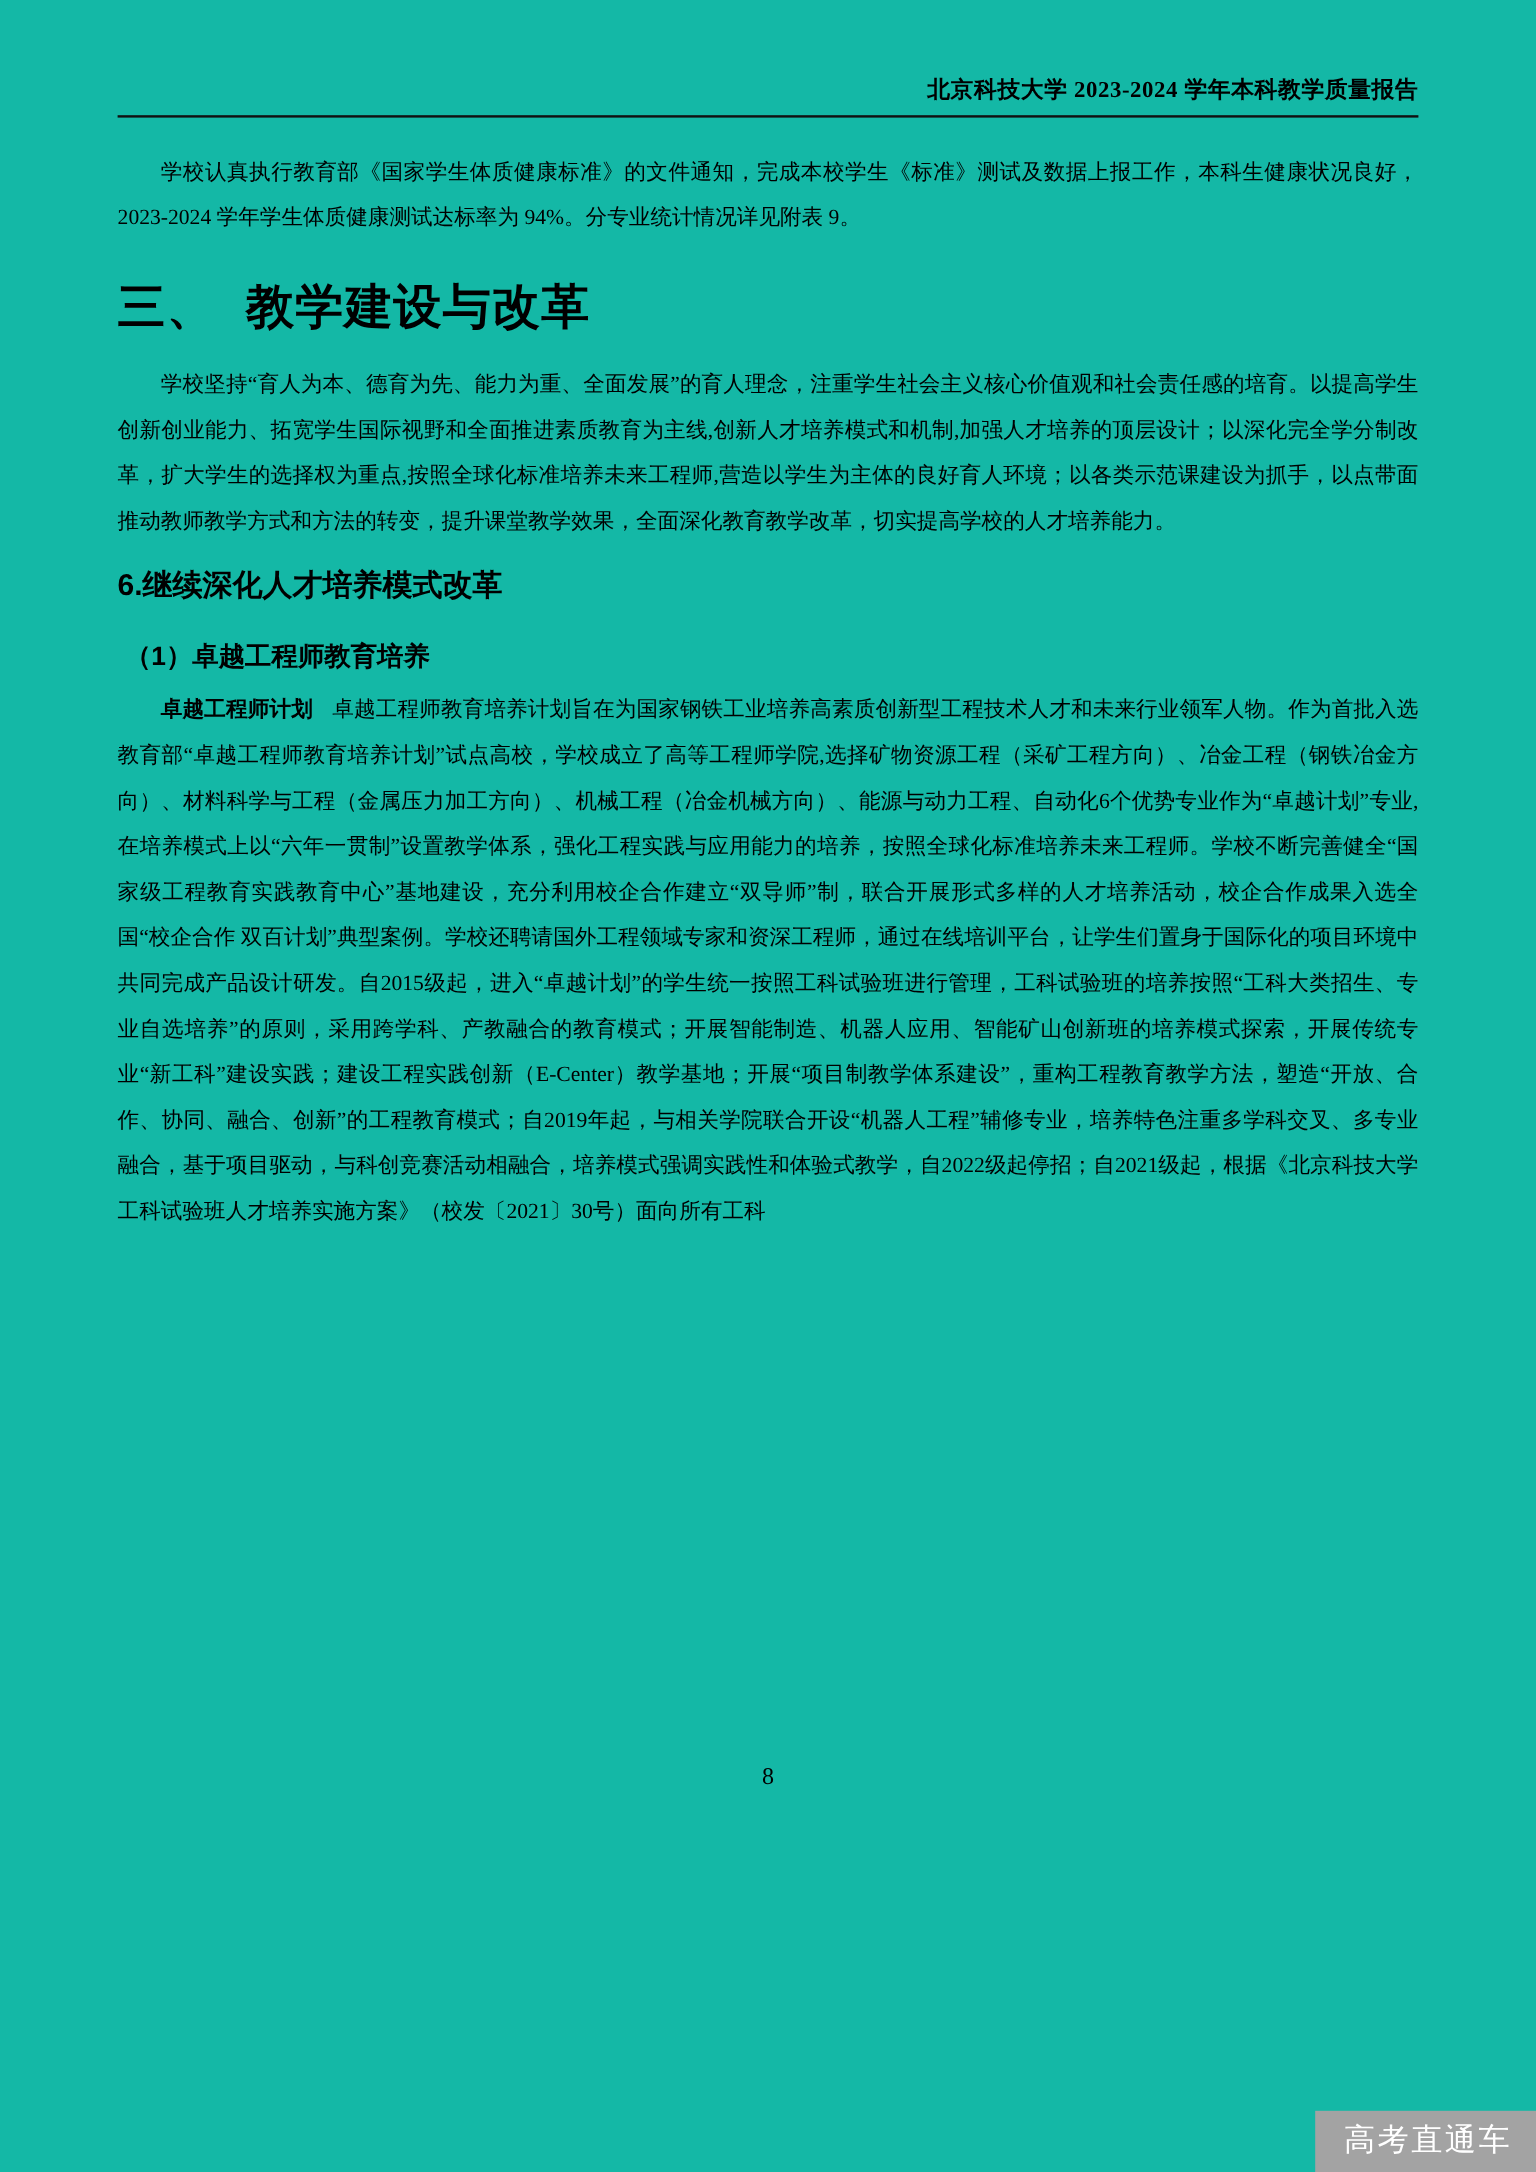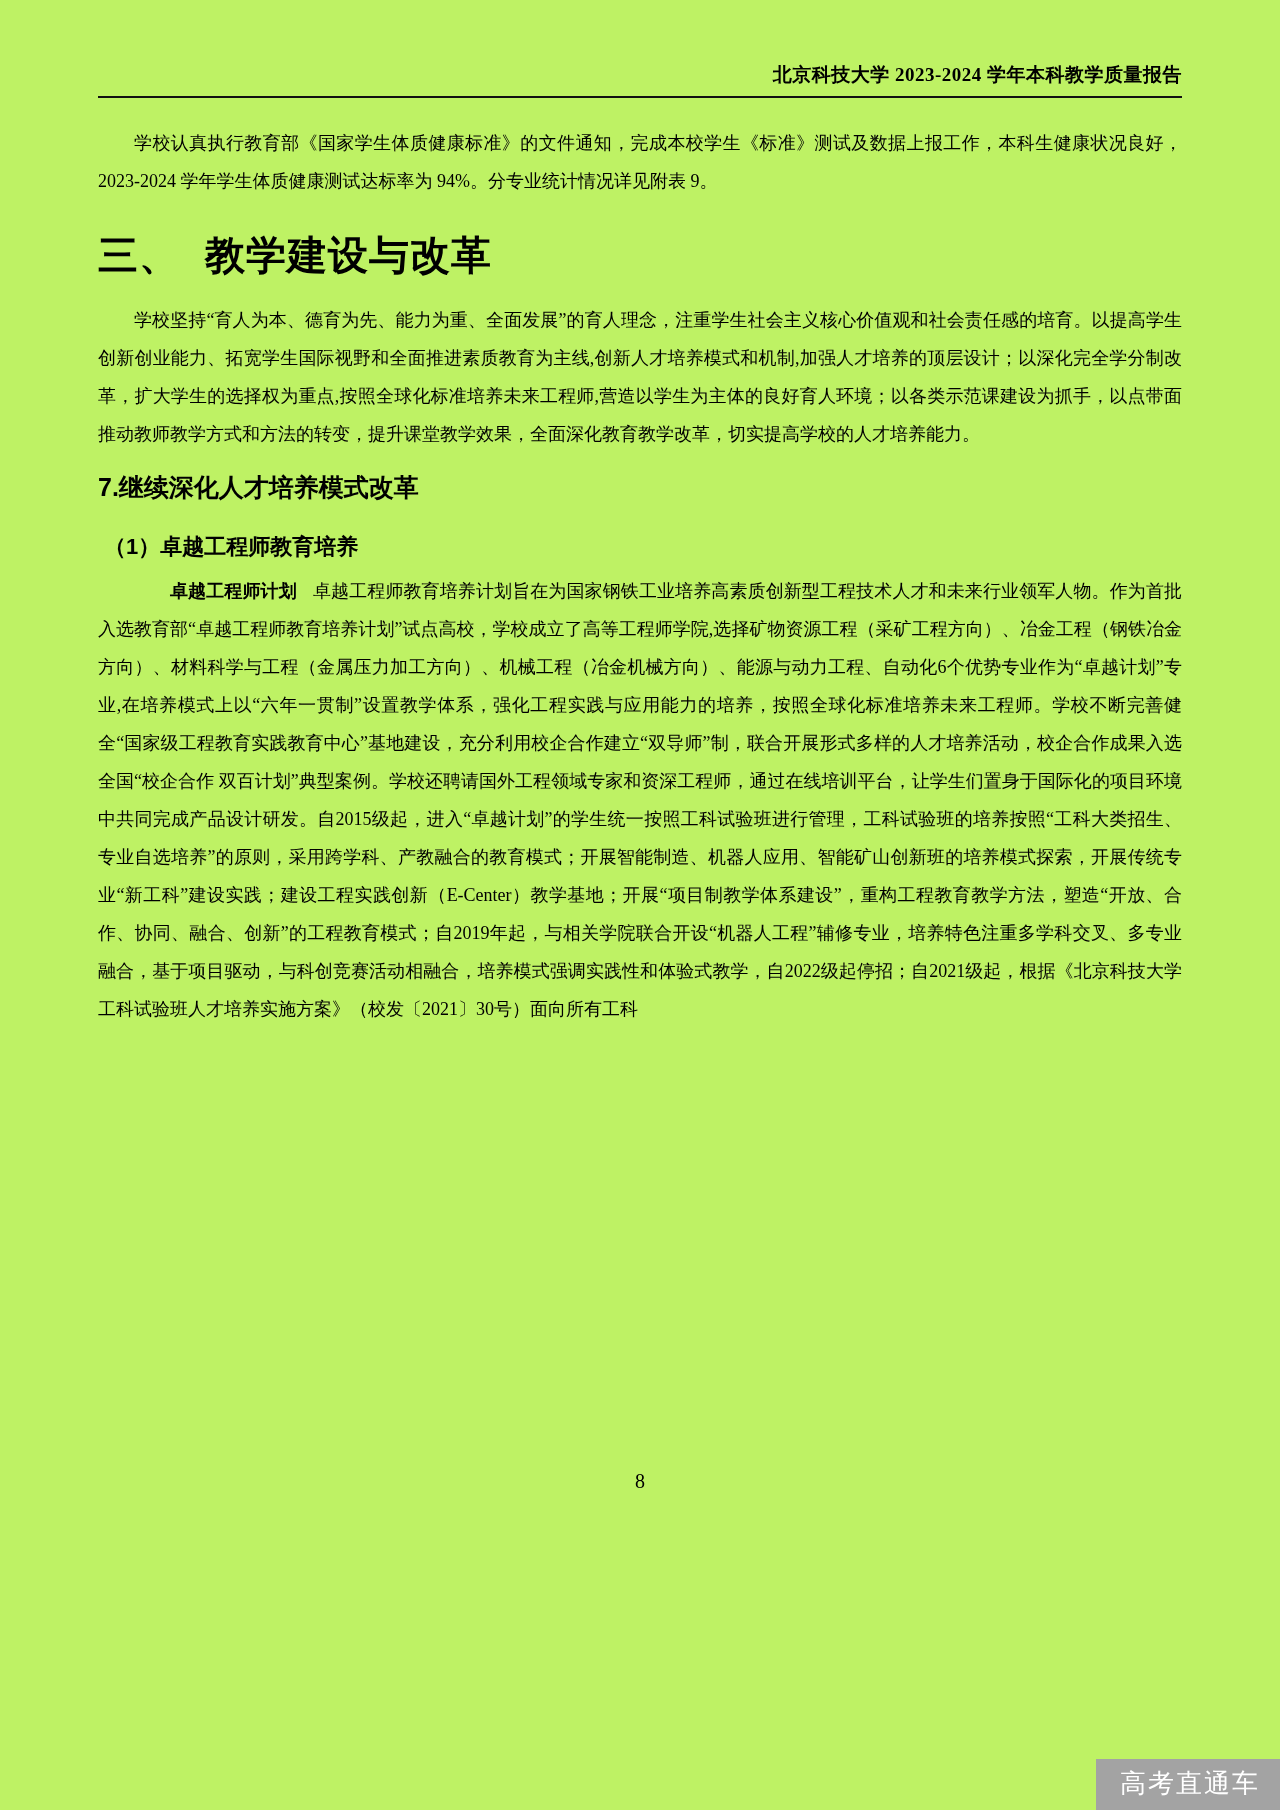--- a/index.html
+++ b/index.html
@@ -3,21 +3,21 @@
 <meta charset="utf-8">
 <style>
   * { box-sizing: border-box; }
   html, body { margin: 0; padding: 0; background: #e8e8e8; }
 
   .page {
     position: relative;
     width: 1280px;
     height: 1810px;
     margin: 0 auto;
-    background: #bef264;
+    background: #14b8a6;
     color: #000000;
     font-family: "Liberation Serif", "DejaVu Serif", serif;
     overflow: hidden;
   }
 
   .doc-header {
     margin: 0 98px;
     padding-top: 62px;
     padding-bottom: 8px;
     text-align: right;
@@ -64,21 +64,20 @@
     font-size: 22px;
     font-weight: bold;
     margin: 28px 0 10px 0;
     padding-left: 6px;
   }
 
   .para-lead {
     font-family: "Liberation Sans", "DejaVu Sans", sans-serif;
     font-weight: bold;
     margin-right: 0.9em;
-    margin-left: 36px;
   }
 
   .page-number {
     position: absolute;
     top: 1470px;
     left: 0;
     width: 100%;
     text-align: center;
     font-size: 20px;
   }
@@ -106,21 +105,21 @@
   <div class="header-rule"></div>
 
   <div class="doc-main">
 
     <p class="body-text">学校认真执行教育部《国家学生体质健康标准》的文件通知，完成本校学生《标准》测试及数据上报工作，本科生健康状况良好，2023-2024 学年学生体质健康测试达标率为 94%。分专业统计情况详见附表 9。</p>
 
     <h1 class="heading-1">三、 教学建设与改革</h1>
 
     <p class="body-text">学校坚持“育人为本、德育为先、能力为重、全面发展”的育人理念，注重学生社会主义核心价值观和社会责任感的培育。以提高学生创新创业能力、拓宽学生国际视野和全面推进素质教育为主线,创新人才培养模式和机制,加强人才培养的顶层设计；以深化完全学分制改革，扩大学生的选择权为重点,按照全球化标准培养未来工程师,营造以学生为主体的良好育人环境；以各类示范课建设为抓手，以点带面推动教师教学方式和方法的转变，提升课堂教学效果，全面深化教育教学改革，切实提高学校的人才培养能力。</p>
 
-    <h2 class="heading-2">7.继续深化人才培养模式改革</h2>
+    <h2 class="heading-2">6.继续深化人才培养模式改革</h2>
 
 
     <h3 class="heading-3">（1）卓越工程师教育培养</h3>
 
     <p class="body-text"><span class="para-lead">卓越工程师计划</span><span>卓越工程师教育培养计划旨在为国家钢铁工业培养高素质创新型工程技术人才和未来行业领军人物。作为首批入选教育部“卓越工程师教育培养计划”试点高校，学校成立了高等工程师学院,选择矿物资源工程（采矿工程方向）、冶金工程（钢铁冶金方向）、材料科学与工程（金属压力加工方向）、机械工程（冶金机械方向）、能源与动力工程、自动化6个优势专业作为“卓越计划”专业,在培养模式上以“六年一贯制”设置教学体系，强化工程实践与应用能力的培养，按照全球化标准培养未来工程师。学校不断完善健全“国家级工程教育实践教育中心”基地建设，充分利用校企合作建立“双导师”制，联合开展形式多样的人才培养活动，校企合作成果入选全国“校企合作 双百计划”典型案例。学校还聘请国外工程领域专家和资深工程师，通过在线培训平台，让学生们置身于国际化的项目环境中共同完成产品设计研发。自2015级起，进入“卓越计划”的学生统一按照工科试验班进行管理，工科试验班的培养按照“工科大类招生、专业自选培养”的原则，采用跨学科、产教融合的教育模式；开展智能制造、机器人应用、智能矿山创新班的培养模式探索，开展传统专业“新工科”建设实践；建设工程实践创新（E-Center）教学基地；开展“项目制教学体系建设”，重构工程教育教学方法，塑造“开放、合作、协同、融合、创新”的工程教育模式；自2019年起，与相关学院联合开设“机器人工程”辅修专业，培养特色注重多学科交叉、多专业融合，基于项目驱动，与科创竞赛活动相融合，培养模式强调实践性和体验式教学，自2022级起停招；自2021级起，根据《北京科技大学工科试验班人才培养实施方案》（校发〔2021〕30号）面向所有工科</span></p>
 
   </div>
 
   <div class="page-number">8</div>
 

